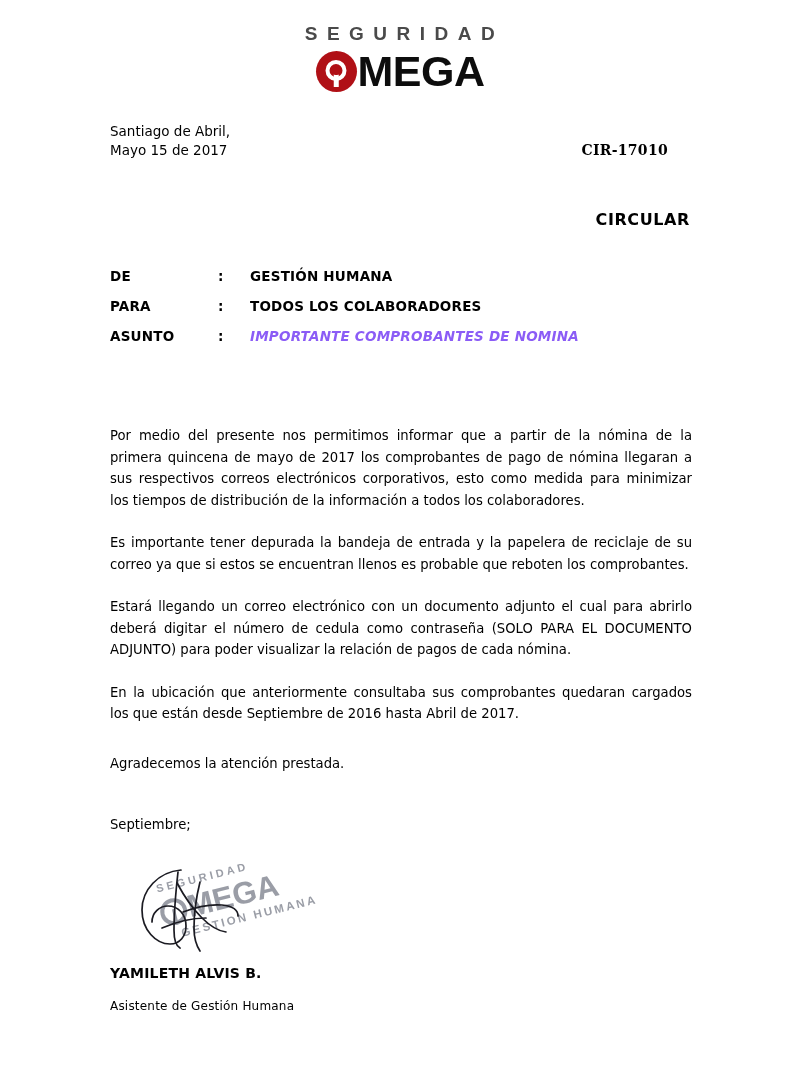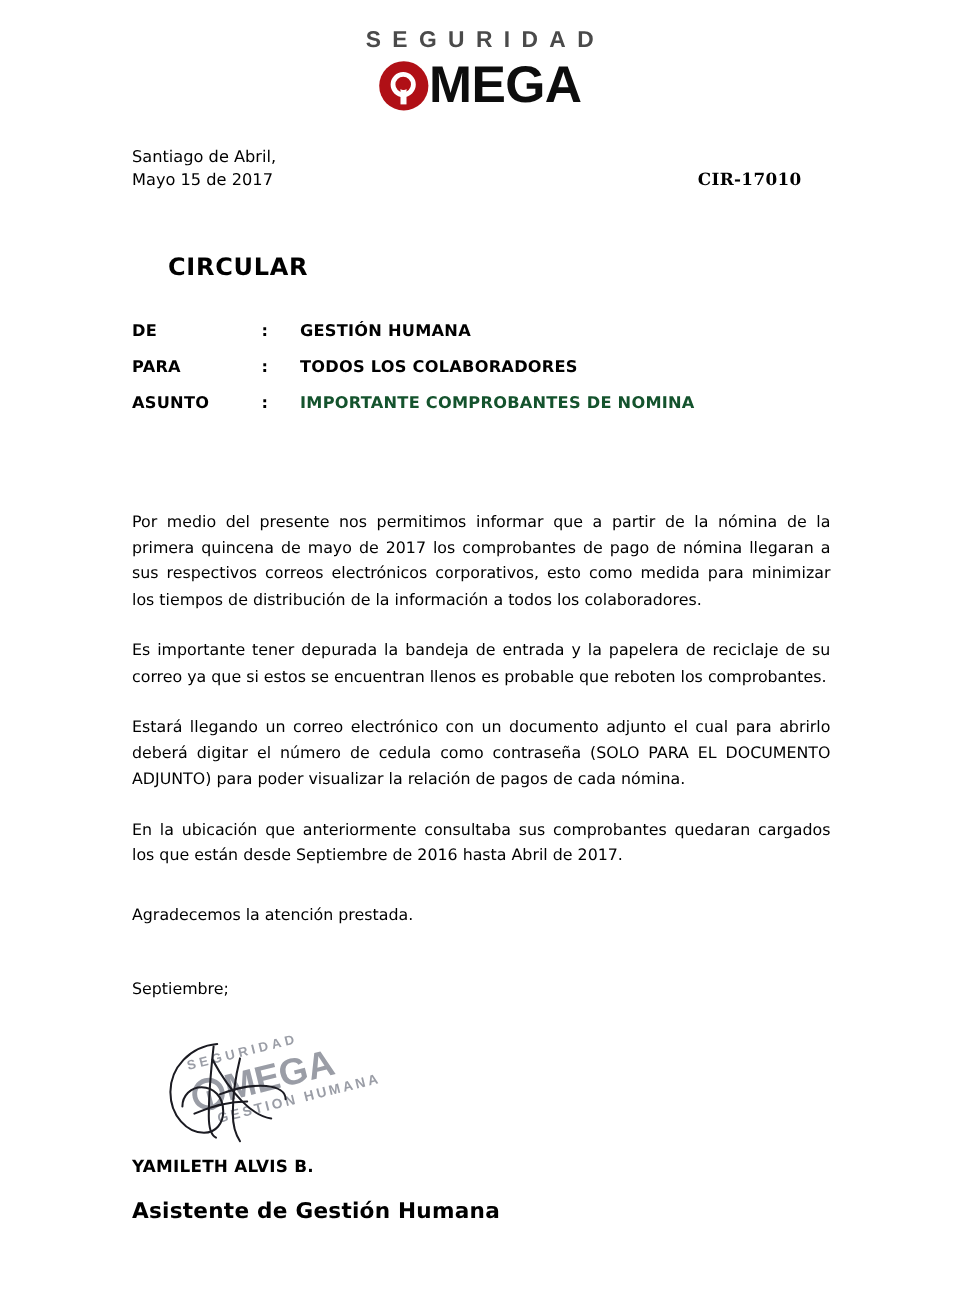--- a/index.html
+++ b/index.html
@@ -120,22 +120,22 @@
     font-size: 14px;
     font-weight: 700;
     letter-spacing: 0.3px;
   }
 
   .circular-title {
     position: absolute;
     top: 210px;
     left: 0;
     width: 580px;
-    text-align: left;
-    font-size: 20px;
+    text-align: right;
+    font-size: 16px;
     font-weight: 700;
     letter-spacing: 0.6px;
     padding-left: 30px;
     box-sizing: border-box;
   }
 
   .addr-table {
     position: absolute;
     top: 268px;
     left: 0;
@@ -145,21 +145,21 @@
   .addr-table td {
     font-size: 13.5px;
     font-weight: 700;
     padding: 0 0 14px 0;
     vertical-align: top;
     letter-spacing: 0.2px;
   }
   .addr-label { width: 108px; }
   .addr-colon { width: 32px; }
   .addr-value { }
-  .addr-value.accent { color: #14532d; }
+  .addr-value.accent { color: #8b5cf6; font-style: italic; }
 
   .body-text {
     position: absolute;
     top: 425px;
     left: 0;
     width: 582px;
   }
   .body-text p {
     margin: 0 0 21px 0;
     font-size: 13.2px;
@@ -264,22 +264,22 @@
     top: 965px;
     left: 0;
     font-size: 14px;
     font-weight: 700;
     letter-spacing: 0.2px;
   }
   .signer-role {
     position: absolute;
     top: 999px;
     left: 0;
-    font-size: 18px;
-    font-weight: 700;
+    font-size: 12px;
+    font-weight: 400;
     letter-spacing: 0.2px;
   }
 </style>
 </head>
 <body>
 
 <div class="page">
 
   <div class="logo-block">
     <div class="logo-seguridad">SEGURIDAD</div>

